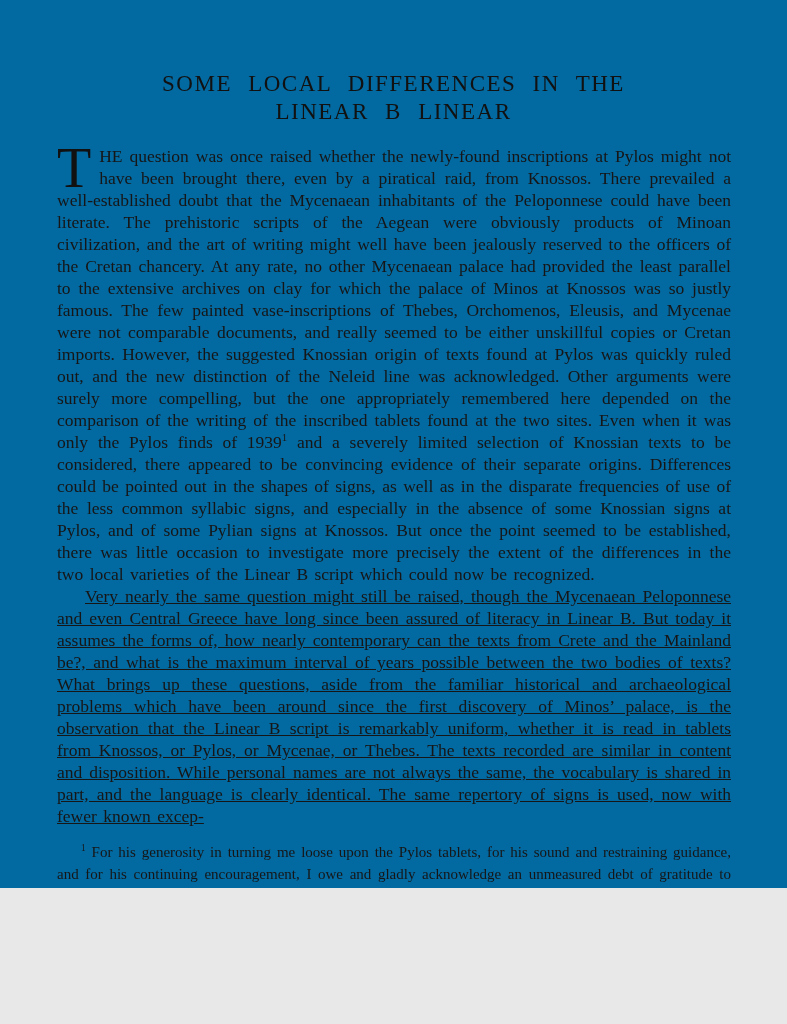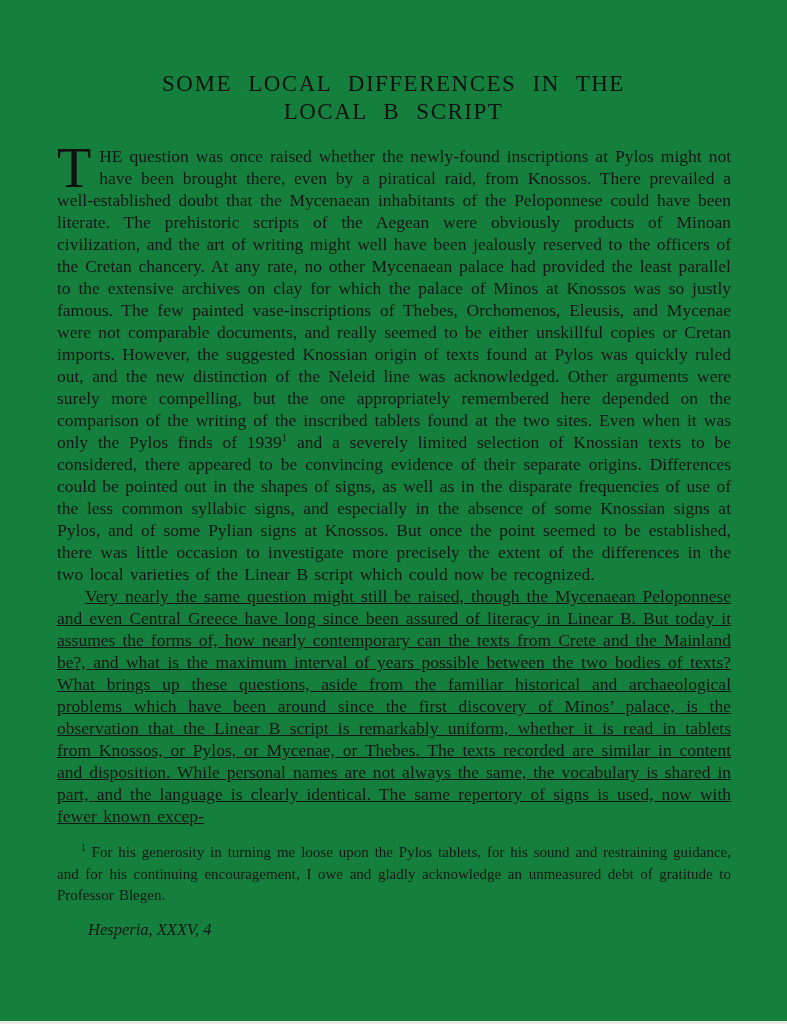--- a/index.html
+++ b/index.html
@@ -3,23 +3,23 @@
 <meta charset="utf-8">
 <style>
   html, body {
     margin: 0;
     padding: 0;
     background: #e8e8e8;
   }
   .page {
     position: relative;
     width: 787px;
-    height: 1021px;
+    height: 888px;
     margin: 0 auto;
-    background: #15803d;
+    background: #0369a1;
     color: #161616;
     font-family: "Liberation Serif", serif;
     overflow: hidden;
     box-sizing: border-box;
   }
   .title {
     margin: 0;
     padding: 70px 60px 0 60px;
     text-align: center;
     font-weight: normal;
@@ -74,21 +74,21 @@
     line-height: 22px;
   }
 </style>
 </head>
 <body>
 
 <div class="page">
 
   <h1 class="title">
     <span class="title-line">SOME LOCAL DIFFERENCES IN THE</span>
-    <span class="title-line">LOCAL B SCRIPT</span>
+    <span class="title-line">LINEAR B LINEAR</span>
   </h1>
 
   <p class="body-para first"><span class="dropcap">T</span><span>HE question was once raised whether the newly-found inscriptions at Pylos might not have been brought there, even by a piratical raid, from Knossos. There prevailed a well-established doubt that the Mycenaean inhabitants of the Peloponnese could have been literate. The prehistoric scripts of the Aegean were obviously products of Minoan civilization, and the art of writing might well have been jealously reserved to the officers of the Cretan chancery. At any rate, no other Mycenaean palace had provided the least parallel to the extensive archives on clay for which the palace of Minos at Knossos was so justly famous. The few painted vase-inscriptions of Thebes, Orchomenos, Eleusis, and Mycenae were not comparable documents, and really seemed to be either unskillful copies or Cretan imports. However, the suggested Knossian origin of texts found at Pylos was quickly ruled out, and the new distinction of the Neleid line was acknowledged. Other arguments were surely more compelling, but the one appropriately remembered here depended on the comparison of the writing of the inscribed tablets found at the two sites. Even when it was only the Pylos finds of 1939</span><sup class="note-ref">1</sup><span> and a severely limited selection of Knossian texts to be considered, there appeared to be convincing evidence of their separate origins. Differences could be pointed out in the shapes of signs, as well as in the disparate frequencies of use of the less common syllabic signs, and especially in the absence of some Knossian signs at Pylos, and of some Pylian signs at Knossos. But once the point seemed to be established, there was little occasion to investigate more precisely the extent of the differences in the two local varieties of the Linear B script which could now be recognized.</span></p>
 
   <p class="body-para indent">Very nearly the same question might still be raised, though the Mycenaean Peloponnese and even Central Greece have long since been assured of literacy in Linear B. But today it assumes the forms of, how nearly contemporary can the texts from Crete and the Mainland be?, and what is the maximum interval of years possible between the two bodies of texts? What brings up these questions, aside from the familiar historical and archaeological problems which have been around since the first discovery of Minos’ palace, is the observation that the Linear B script is remarkably uniform, whether it is read in tablets from Knossos, or Pylos, or Mycenae, or Thebes. The texts recorded are similar in content and disposition. While personal names are not always the same, the vocabulary is shared in part, and the language is clearly identical. The same repertory of signs is used, now with fewer known excep-</p>
 
   <div class="footnote"><sup class="note-ref">1</sup><span> For his generosity in turning me loose upon the Pylos tablets, for his sound and restraining guidance, and for his continuing encouragement, I owe and gladly acknowledge an unmeasured debt of gratitude to Professor Blegen.</span></div>
 
   <div class="journal">Hesperia, XXXV, 4</div>
 

